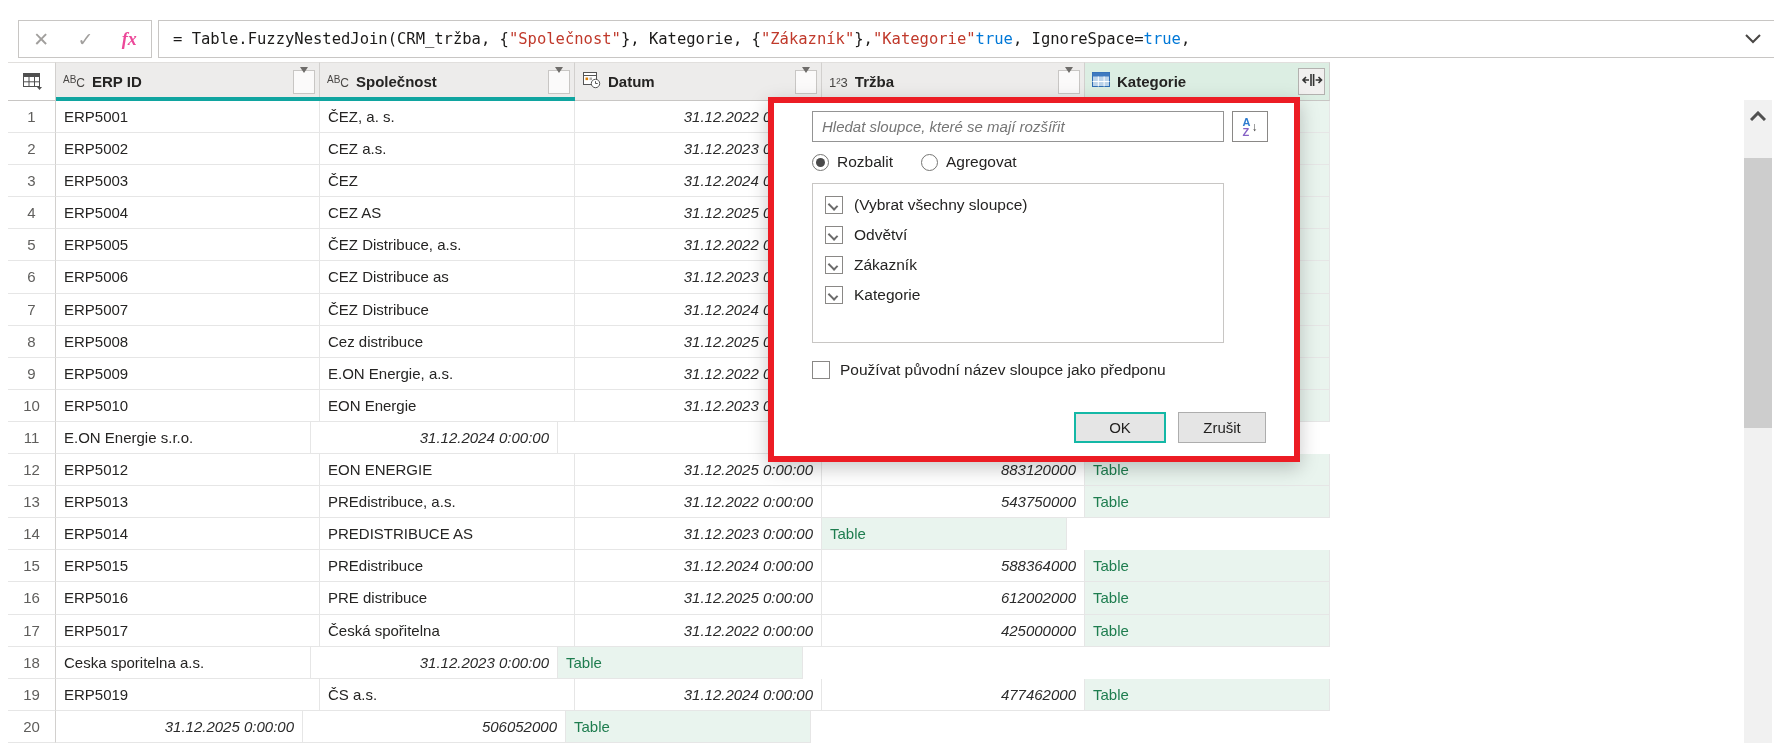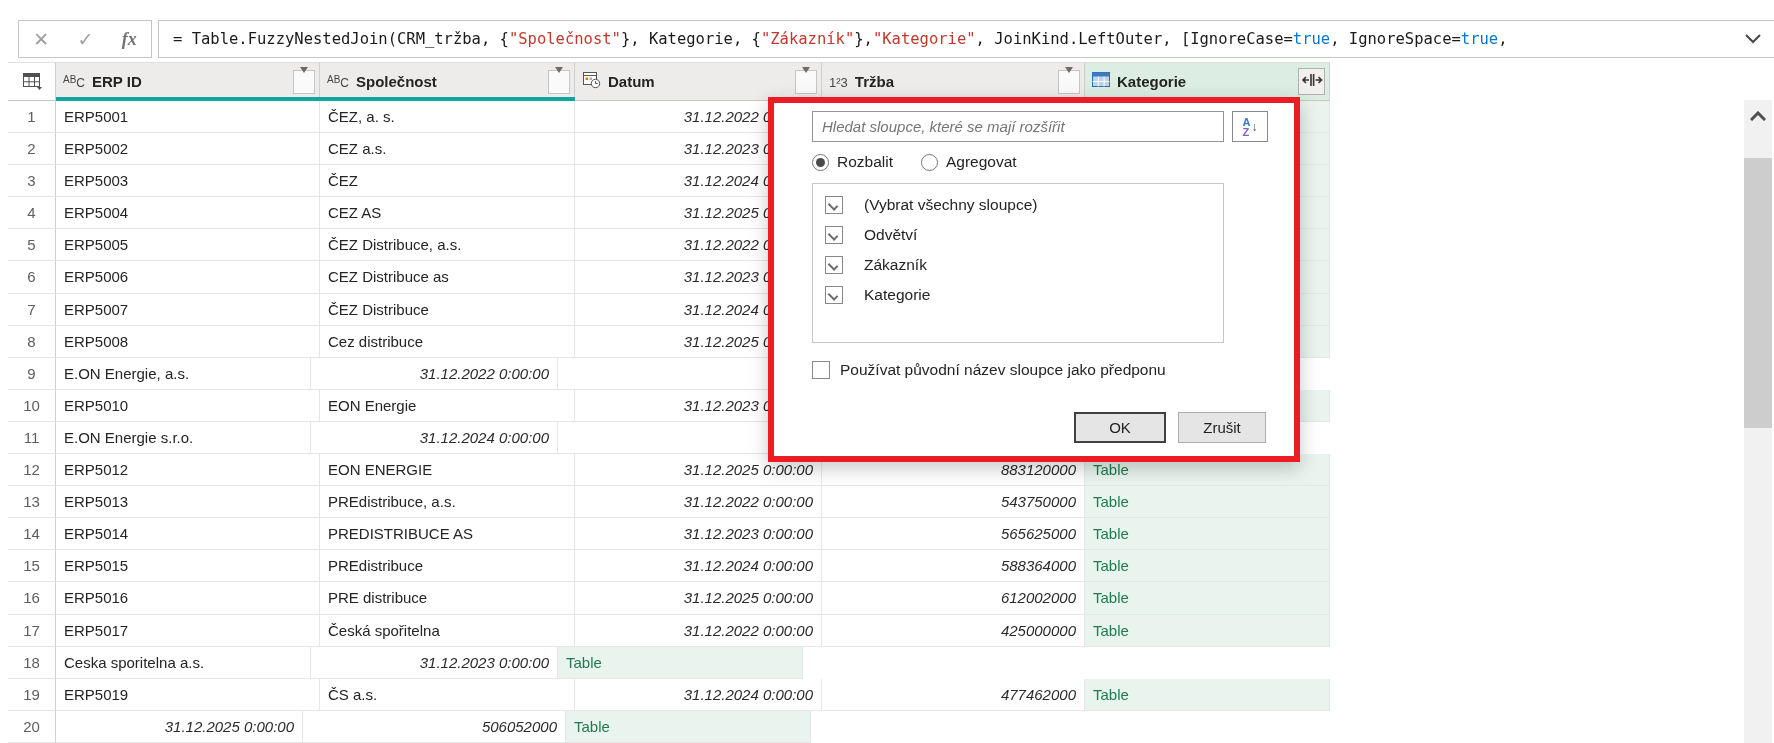--- a/index.html
+++ b/index.html
@@ -4,21 +4,21 @@
 <style>
   html,body{margin:0;padding:0;background:#fff;}
   .canvas{position:relative;width:1774px;height:743px;overflow:hidden;background:#fff;
           font-family:"Liberation Sans",sans-serif;color:#252423;}
 
   
   .fbar-btns{position:absolute;left:18px;top:20px;width:134px;height:38px;border:1px solid #C8C6C4;
              background:#fff;display:flex;align-items:center;justify-content:space-around;box-sizing:border-box;}
   .fbar-x{color:#A19F9D;font-size:19px;line-height:1;}
   .fbar-check{color:#A19F9D;font-size:19px;line-height:1;}
-  .fbar-fx{font-family:"Liberation Serif",serif;font-style:italic;font-weight:600;font-size:18px;color:#737373;}
+  .fbar-fx{font-family:"Liberation Serif",serif;font-style:italic;font-weight:600;font-size:18px;color:#ec4899;}
   .fbar-input{position:absolute;left:158px;top:20px;width:1702px;height:38px;border:1px solid #C8C6C4;
               background:#fff;box-sizing:border-box;display:flex;align-items:center;padding-left:14px;
               font-family:"DejaVu Sans Mono",monospace;font-size:15.5px;white-space:nowrap;overflow:hidden;}
   .seg-code{color:#1B1A19;}
   .seg-string{color:#C0392B;}
   .seg-keyword{color:#0078D7;}
   .fbar-chevron{position:absolute;right:10px;top:28px;width:22px;height:22px;display:flex;align-items:center;
                 justify-content:center;cursor:pointer;}
 
   
@@ -60,29 +60,29 @@
   .pp-az .col{display:flex;flex-direction:column;line-height:10px;font-weight:bold;font-size:11px;}
   .pp-az .a{color:#2E7BCF;}
   .pp-az .z{color:#8661C5;}
   .pp-az .arrow{color:#444;font-size:12px;}
   .pp-radios{position:absolute;left:38px;top:50px;display:flex;gap:28px;align-items:center;font-size:15.5px;}
   .radio-pair{display:flex;align-items:center;gap:8px;cursor:pointer;}
   .radio{width:17px;height:17px;border-radius:50%;border:1px solid #767674;box-sizing:border-box;position:relative;background:#fff;}
   .radio.sel::after{content:"";position:absolute;left:3px;top:3px;width:9px;height:9px;border-radius:50%;background:#4A4A4A;}
   .pp-list{position:absolute;left:38px;top:80px;width:412px;height:160px;border:1px solid #C8C6C4;
            box-sizing:border-box;overflow:hidden;}
-  .pp-item{display:flex;align-items:center;gap:21px;height:30px;padding-left:12px;font-size:15.5px;cursor:pointer;}
+  .pp-item{display:flex;align-items:center;gap:11px;height:30px;padding-left:12px;font-size:15.5px;cursor:pointer;}
   .pp-item:first-child{margin-top:6px;}
   .cbx{width:18px;height:18px;border:1px solid #8A8886;background:#fff;box-sizing:border-box;position:relative;flex:0 0 auto;}
   .cbx.checked::after{content:"";position:absolute;left:3.5px;top:7px;width:4px;height:7px;
         border:solid #6B6B6B;border-width:0 0 2px 2px;transform:translateY(-3px) rotate(-45deg);}
   .pp-prefix{position:absolute;left:38px;top:258px;display:flex;align-items:center;gap:10px;font-size:15.5px;cursor:pointer;}
   .pp-btn{position:absolute;top:309px;height:31px;box-sizing:border-box;background:#E5E5E5;font-size:15px;
           display:flex;align-items:center;justify-content:center;cursor:pointer;color:#201F1E;}
-  .pp-ok{left:300px;width:92px;border:2px solid #404040;}
+  .pp-ok{left:300px;width:92px;border:2px solid #14b8a6;}
   .pp-cancel{left:404px;width:88px;border:1px solid #ADADAD;}
 
   
   .vscroll{position:absolute;left:1744px;top:100px;width:28px;height:643px;background:#F1F1F1;}
   .vs-up{height:32px;display:flex;align-items:center;justify-content:center;cursor:pointer;}
   .vs-thumb{position:absolute;left:0;top:58px;width:28px;height:270px;background:#CDCDCD;cursor:pointer;}
 </style>
 </head>
 <body>
 
@@ -93,21 +93,20 @@
     <span class="fbar-check">✓</span>
     <span class="fbar-fx">fx</span>
   </div>
   <div class="fbar-input" id="formula-input">
       <span class="seg-code">= Table.FuzzyNestedJoin(CRM_tržba, {</span>
       <span class="seg-string">"Společnost"</span>
       <span class="seg-code">}, Kategorie, {</span>
       <span class="seg-string">"Zákazník"</span>
       <span class="seg-code">}, </span>
       <span class="seg-string">"Kategorie"</span>
-      <span class="seg-code">, JoinKind.LeftOuter, [IgnoreCase=</span>
       <span class="seg-keyword">true</span>
       <span class="seg-code">, IgnoreSpace=</span>
       <span class="seg-keyword">true</span>
       <span class="seg-code">,</span>
     </div>
   <div class="fbar-chevron">
     <svg width="16" height="10" viewBox="0 0 16 10">
         <polyline points="1,1 8,8 15,1" fill="none" stroke="#484644" stroke-width="2"></polyline>
       </svg>
   </div>
@@ -239,20 +238,21 @@
         <div class="row">
           <div class="cell rownum" style="width:48px">8</div>
           <div class="cell" style="width:264px">ERP5008</div>
           <div class="cell" style="width:255px">Cez distribuce</div>
           <div class="cell right" style="width:247px">31.12.2025 0:00:00</div>
           <div class="cell right" style="width:263px"></div>
           <div class="cell kat" style="width:245px"></div>
         </div>
         <div class="row">
           <div class="cell rownum" style="width:48px">9</div>
+          <div class="cell" style="width:264px">ERP5009</div>
           <div class="cell" style="width:255px">E.ON Energie, a.s.</div>
           <div class="cell right" style="width:247px">31.12.2022 0:00:00</div>
           <div class="cell right" style="width:263px"></div>
           <div class="cell kat" style="width:245px"></div>
         </div>
         <div class="row">
           <div class="cell rownum" style="width:48px">10</div>
           <div class="cell" style="width:264px">ERP5010</div>
           <div class="cell" style="width:255px">EON Energie</div>
           <div class="cell right" style="width:247px">31.12.2023 0:00:00</div>
@@ -280,21 +280,20 @@
           <div class="cell" style="width:255px">PREdistribuce, a.s.</div>
           <div class="cell right" style="width:247px">31.12.2022 0:00:00</div>
           <div class="cell right" style="width:263px">543750000</div>
           <div class="cell kat" style="width:245px"><span class="tbl-link">Table</span></div>
         </div>
         <div class="row">
           <div class="cell rownum" style="width:48px">14</div>
           <div class="cell" style="width:264px">ERP5014</div>
           <div class="cell" style="width:255px">PREDISTRIBUCE AS</div>
           <div class="cell right" style="width:247px">31.12.2023 0:00:00</div>
-          <div class="cell right" style="width:263px">565625000</div>
           <div class="cell kat" style="width:245px"><span class="tbl-link">Table</span></div>
         </div>
         <div class="row">
           <div class="cell rownum" style="width:48px">15</div>
           <div class="cell" style="width:264px">ERP5015</div>
           <div class="cell" style="width:255px">PREdistribuce</div>
           <div class="cell right" style="width:247px">31.12.2024 0:00:00</div>
           <div class="cell right" style="width:263px">588364000</div>
           <div class="cell kat" style="width:245px"><span class="tbl-link">Table</span></div>
         </div>

